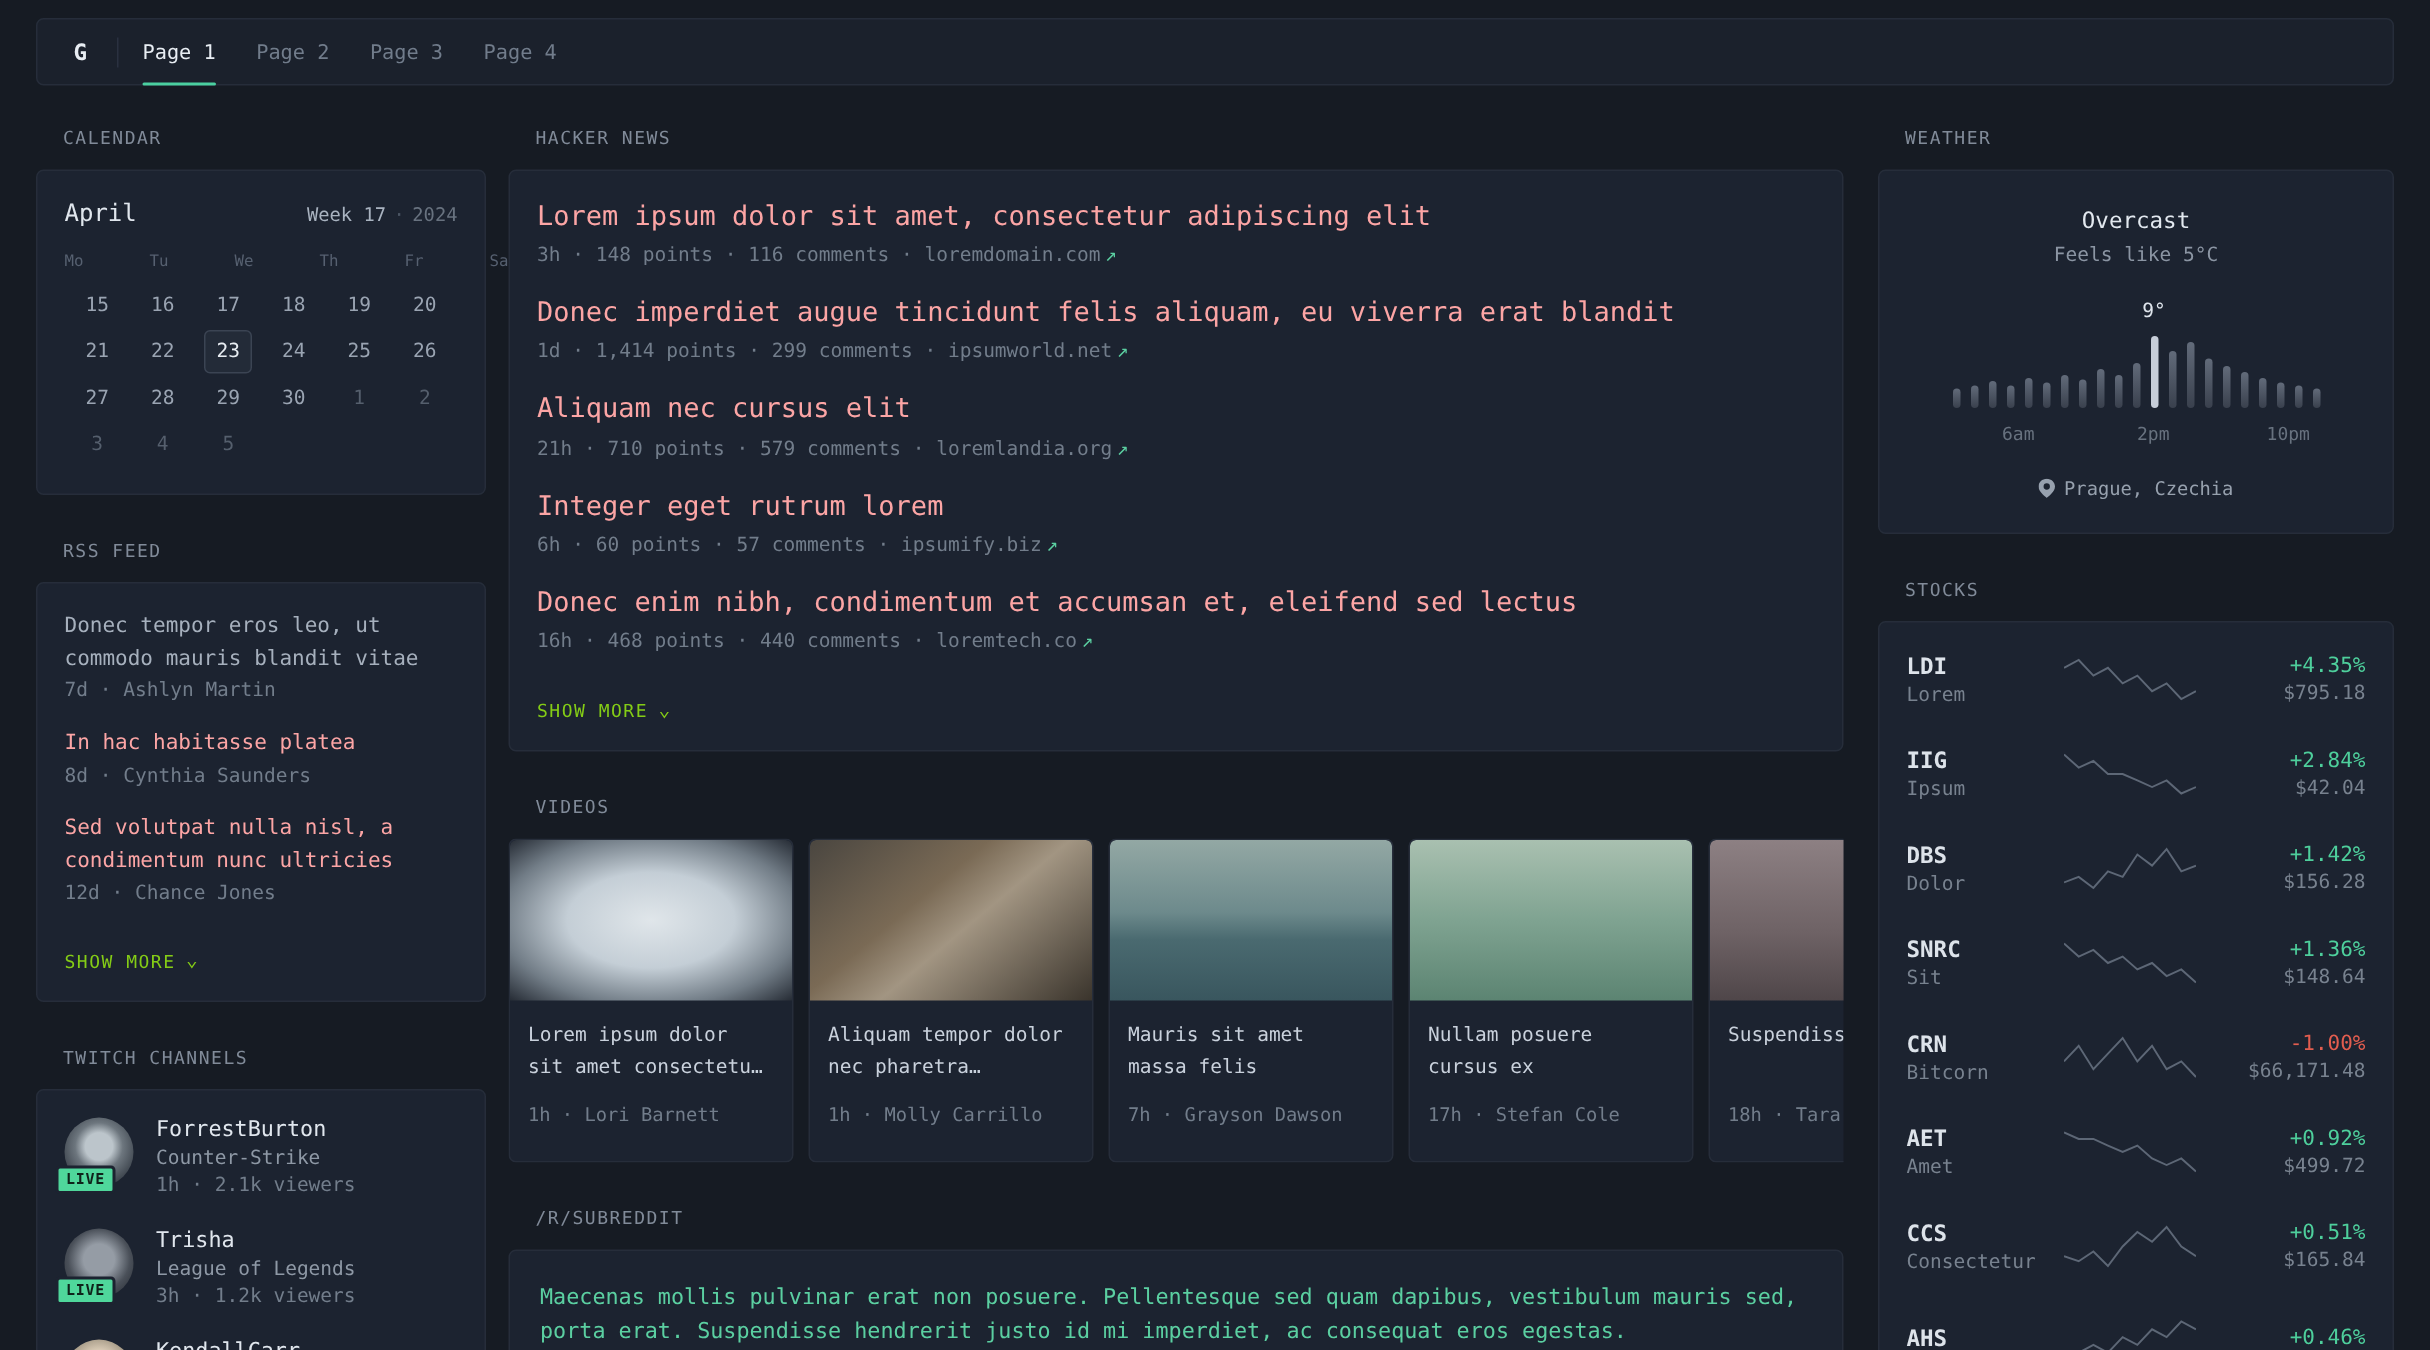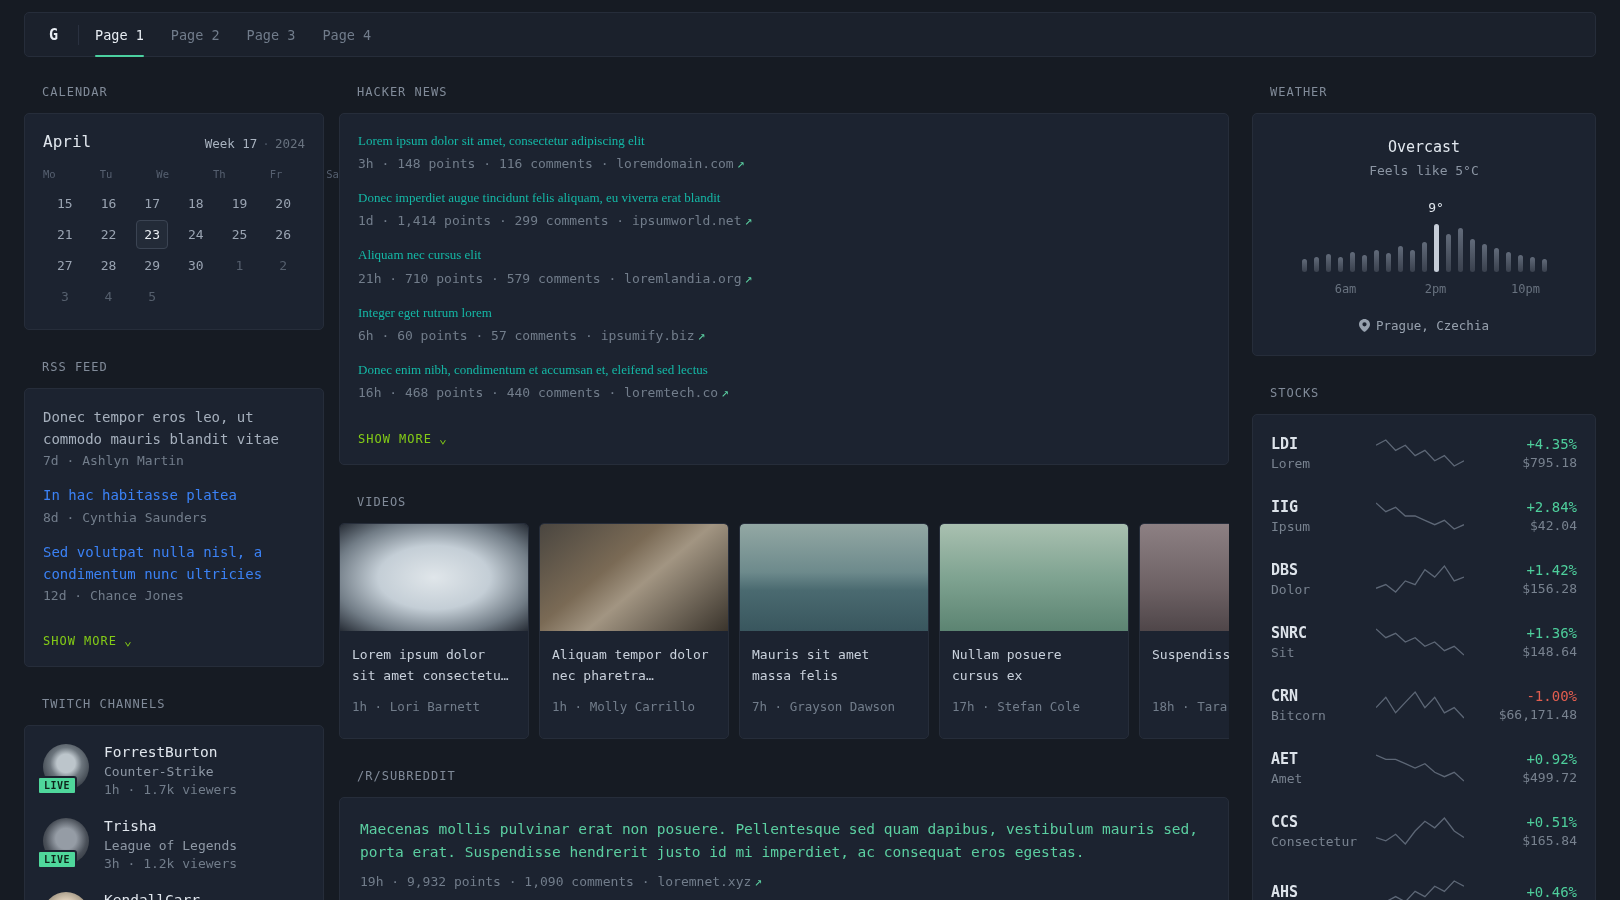--- a/index.html
+++ b/index.html
@@ -74,21 +74,21 @@
     font-size: 13px; color: #9aa4b2; border-radius: 4px;
   }
   .cal-cell[data-dim="true"] { color: #555f6d; }
   .cal-cell[data-today="true"] {
     border: 1px solid #3b4453; background: #232b38; color: #e8edf2;
     width: 32px; justify-self: center;
   }
 
   
   .feed-item { margin-bottom: 17px; }
-  .rss-title { display: block; color: #3b82f6; font-size: 14px; line-height: 1.55; }
+  .rss-title { display: block; color: #fca5a5; font-size: 14px; line-height: 1.55; }
   .rss-title[data-visited="true"] { color: #a6b0bd; }
   .feed-item .meta { margin-top: 3px; }
 
   
   .tw-row { display: flex; gap: 15px; margin-bottom: 21px; align-items: flex-start; }
   .tw-row:last-child { margin-bottom: 0; }
   .tw-avatar-wrap { position: relative; flex: none; width: 46px; height: 46px; }
   .tw-avatar { width: 46px; height: 46px; border-radius: 50%; }
   .tw-avatar[data-avatar="a1"] { background: radial-gradient(circle at 50% 42%, #bcc5cb 0 26%, #6d767e 45%, #343b44 80%); }
   .tw-avatar[data-avatar="a2"] { background: radial-gradient(circle at 50% 45%, #959ca5 0 30%, #4a5059 60%, #23282f 95%); }
@@ -98,21 +98,21 @@
     background: #4fd79b; color: #0f231a;
     font-size: 10px; font-weight: bold; letter-spacing: .5px;
     padding: 2px 5px; border-radius: 3px; border: 2px solid #1c2330;
   }
   .tw-name { font-size: 14.5px; color: #e0e6ed; }
   .tw-game { font-size: 13px; color: #8e98a5; margin-top: 4px; }
   .tw-meta { margin-top: 3px; }
 
   
   .hn-item { margin-bottom: 18px; }
-  .hn-title { display: block; color: #14b8a6; font-size: 13px; line-height: 1.4; font-family: Liberation Serif, serif; }
+  .hn-title { display: block; color: #fca5a5; font-size: 18px; line-height: 1.4; }
   .hn-item .meta { margin-top: 6px; }
 
   
   .video-row { display: flex; gap: 10px; width: 890px; overflow: hidden; }
   .video-card { width: 190px; flex: none; overflow: hidden; }
   .video-thumb { height: 107px; border-radius: 4px 4px 0 0; }
   .video-thumb[data-thumb="v1"] { background: radial-gradient(ellipse at center, #e0e6ea 0%, #c4ced6 42%, #717c86 75%, #262c35 100%); }
   .video-thumb[data-thumb="v2"] { background: linear-gradient(140deg, #4a4640 0%, #7a6a55 38%, #a29582 55%, #3a342c 100%); }
   .video-thumb[data-thumb="v3"] { background: linear-gradient(180deg, #93a8a4 0%, #6d8a8c 45%, #4a6a70 62%, #39565e 100%); }
   .video-thumb[data-thumb="v4"] { background: linear-gradient(180deg, #a9c0b0 0%, #7fa391 50%, #5c8472 100%); }
@@ -260,21 +260,21 @@
         <div>
 
             <div class="tw-row">
               <div class="tw-avatar-wrap">
                 <div class="tw-avatar" data-avatar="a1"></div>
                 <span class="live-badge" data-live="true">LIVE</span>
               </div>
               <div class="tw-info">
                 <div class="tw-name">ForrestBurton</div>
                 <div class="tw-game">Counter-Strike</div>
-                <div class="tw-meta meta">1h · 1.7k viewers</div>
+                <div class="tw-meta meta">1h · 2.1k viewers</div>
               </div>
             </div>
 
             <div class="tw-row">
               <div class="tw-avatar-wrap">
                 <div class="tw-avatar" data-avatar="a2"></div>
                 <span class="live-badge" data-live="true">LIVE</span>
               </div>
               <div class="tw-info">
                 <div class="tw-name">Trisha</div>

